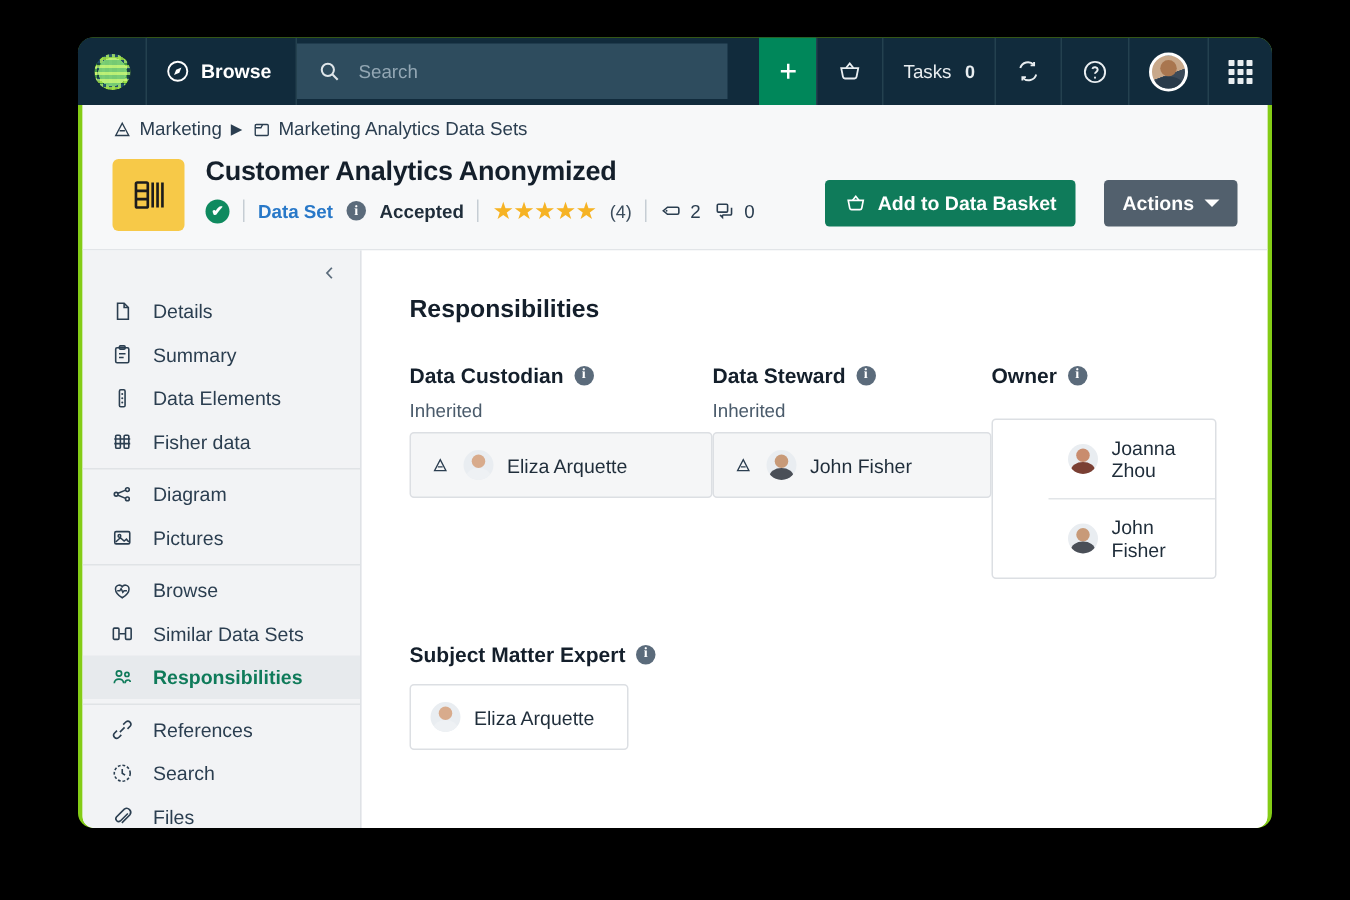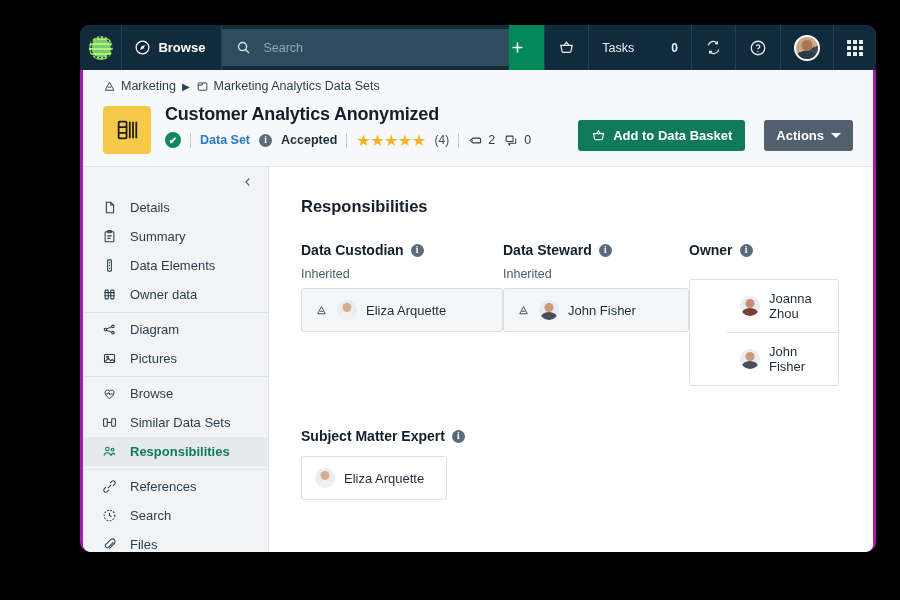--- a/index.html
+++ b/index.html
@@ -8,26 +8,25 @@
     background: #000000;
     font-family: "Liberation Sans", sans-serif;
     overflow: hidden;
   }
 
   
   .window-frame {
     position: absolute;
     left: 52px; top: 25px;
     width: 796px; height: 527px;
-    background: #a21caf;
+    background: #84cc16;
     border-radius: 10px;
     padding: 0;
     overflow: hidden;
     box-shadow: 0 6px 18px rgba(0,0,0,.6);
-    margin-left: 28px;
   }
 
   
   .topnav {
     position: relative;
     height: 45px;
     background: #112b3c;
     display: flex;
     align-items: stretch;
   }
@@ -71,27 +70,26 @@
     width: 287px;
     display: flex; align-items: center; gap: 12px;
     background: #2e4c5e;
     padding: 0 14px;
     margin: 4px 0;
     cursor: text;
   }
   .search-placeholder { color: #93a7b4; font-size: 12.5px; }
   .nav-spacer { flex: 1 1 auto; }
   .nav-btn {
-    display: flex; align-items: center; 
+    display: flex; align-items: center; justify-content: center;
     padding: 0 13px;
     color: #e9eef1;
     font-size: 12.5px;
     border-left: 1px solid #24414f;
     cursor: pointer;
-    gap: 28px;
   }
   .nav-btn.plus { background: #00875a; border-left: none; width: 38px; padding: 0; }
   .nav-btn .count { margin-left: 9px; font-weight: bold; font-size: 12px; }
   .avatar-nav {
     width: 26px; height: 26px; border-radius: 50%;
     background: linear-gradient(160deg,#c8a88a 0 55%, #3b4a59 56%);
     border: 2px solid #ffffff;
     position: relative; overflow: hidden;
   }
   .avatar-nav::before{
@@ -479,21 +477,21 @@
             <span>Data Elements</span>
           </div>
           <div class="nav-item">
             <span class="ico">
               <svg width="15" height="15" viewBox="0 0 24 24" fill="none" stroke="#2b3e50" stroke-width="1.7">
                 <rect x="5" y="5" width="5" height="14" rx="1.2"></rect>
                 <rect x="14" y="5" width="5" height="14" rx="1.2"></rect>
                 <path d="M3.5 9h17M3.5 14h17"></path>
               </svg>
             </span>
-            <span>Owner data</span>
+            <span>Fisher data</span>
           </div>
         </div>
 
         <div class="nav-group">
           <div class="nav-item">
             <span class="ico">
               <svg width="15" height="15" viewBox="0 0 24 24" fill="none" stroke="#2b3e50" stroke-width="1.7">
                 <circle cx="5.5" cy="12" r="2"></circle>
                   <circle cx="17.5" cy="7" r="2"></circle>
                   <circle cx="17.5" cy="17" r="2"></circle>

